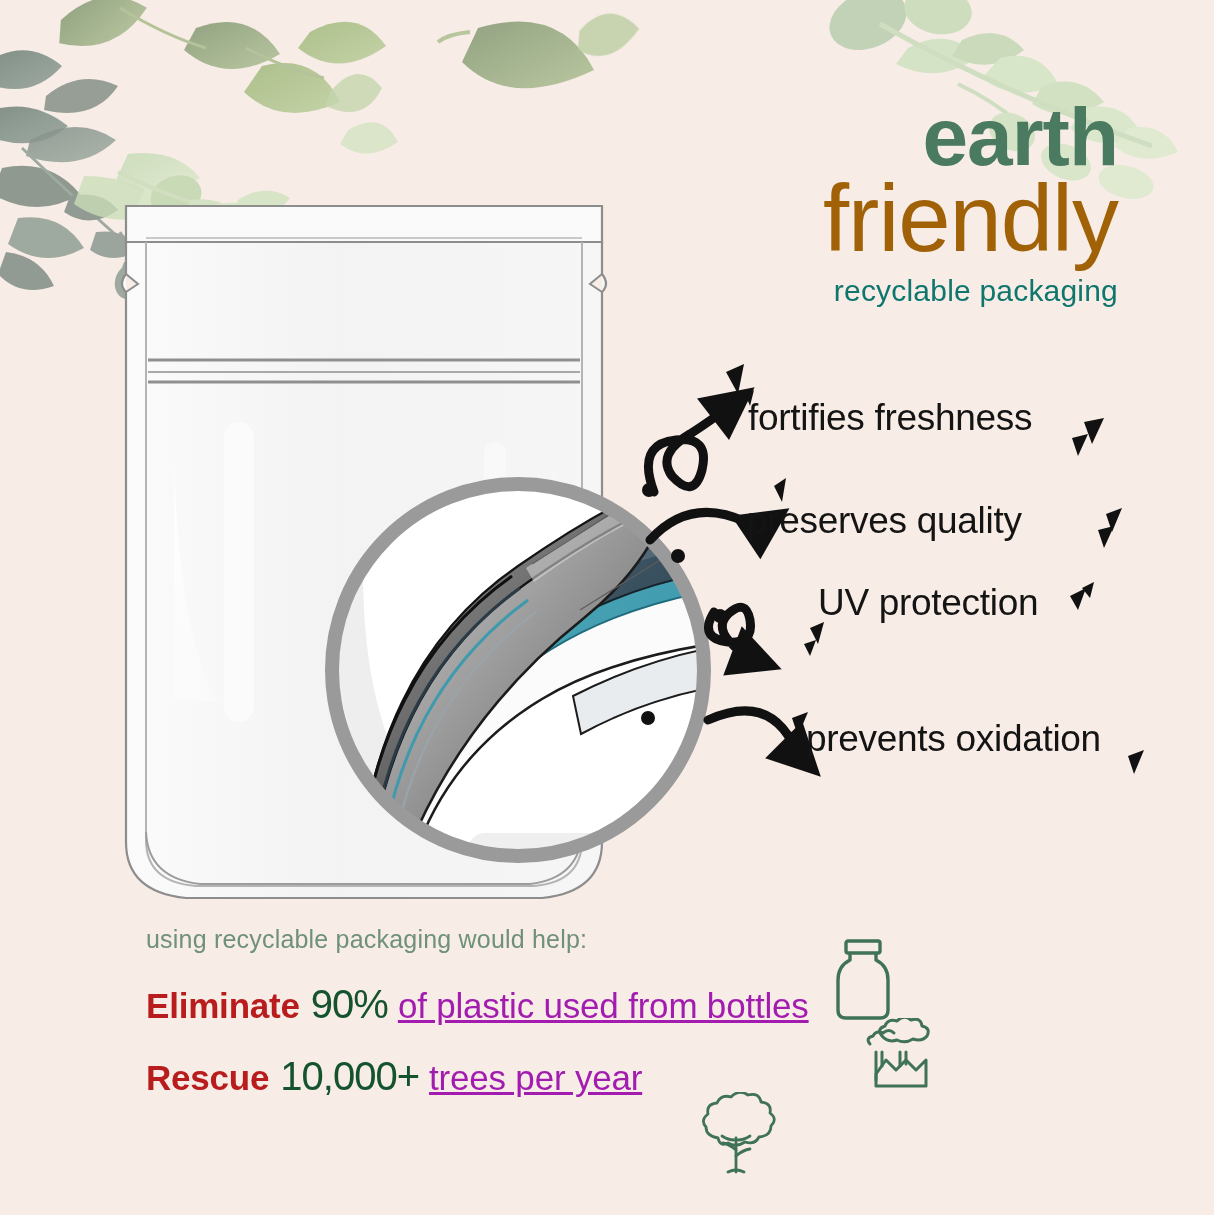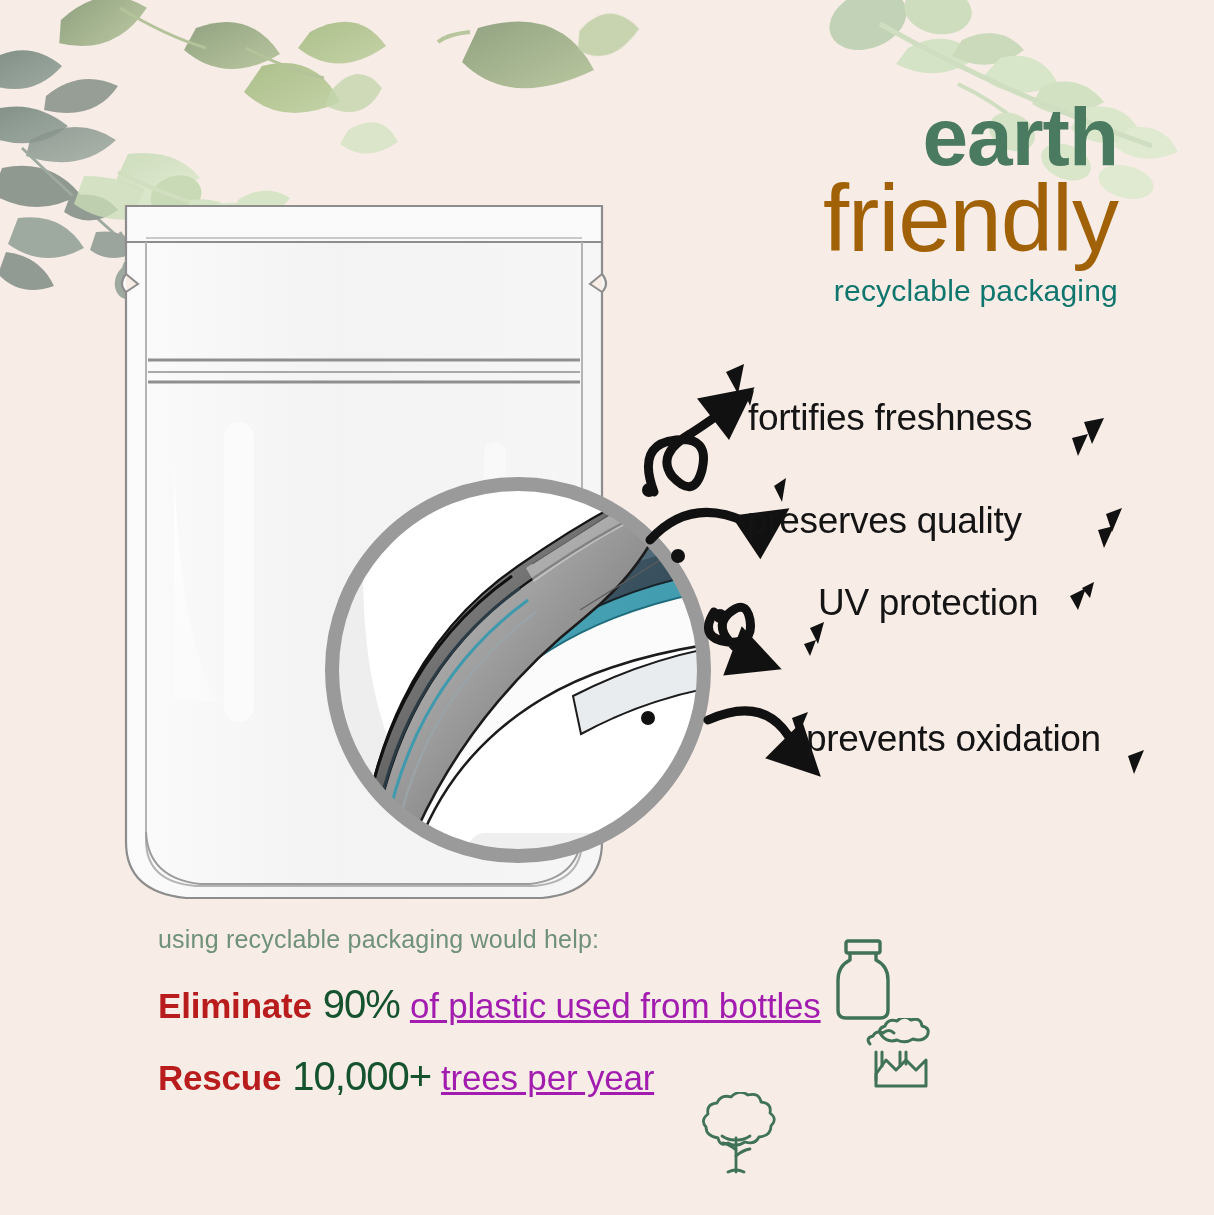--- a/index.html
+++ b/index.html
@@ -90,21 +90,21 @@
     letter-spacing: -0.3px;
   }
   #co-0 { left: 748px; top: 397px; }
   #co-1 { left: 747px; top: 500px; }
   #co-2 { left: 818px; top: 582px; }
   #co-3 { left: 806px; top: 718px; }
 
   
   .stats {
     position: absolute;
-    left: 158px; top: 925px;
+    left: 146px; top: 925px;
     width: 900px;
   }
   .stats-intro {
     font-size: 25px;
     color: #6f9179;
     letter-spacing: 0.2px;
     margin-bottom: 28px;
   }
   .stat-row {
     display: flex;

